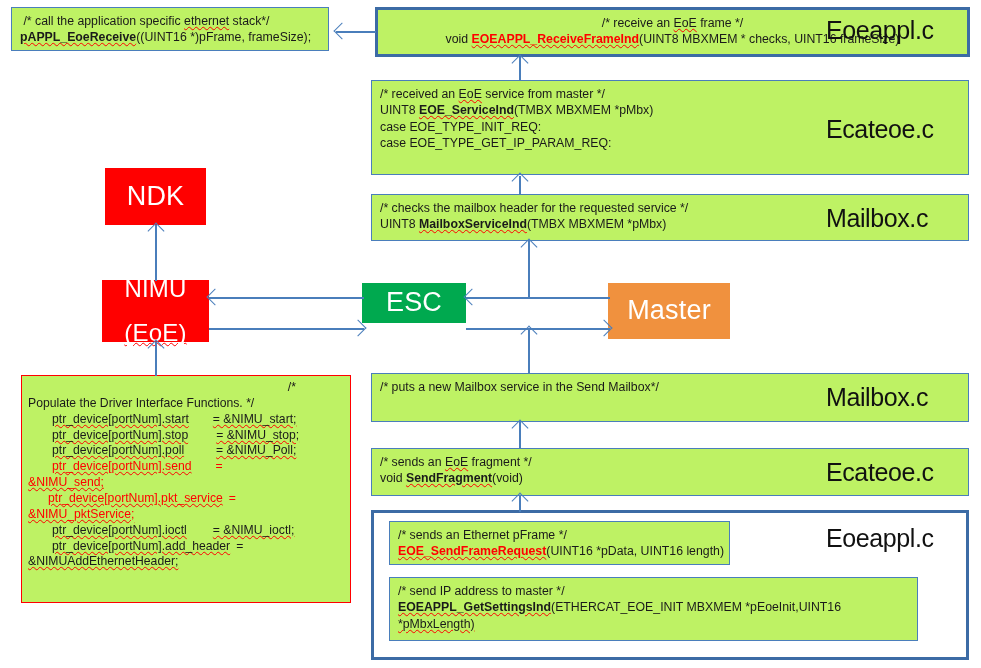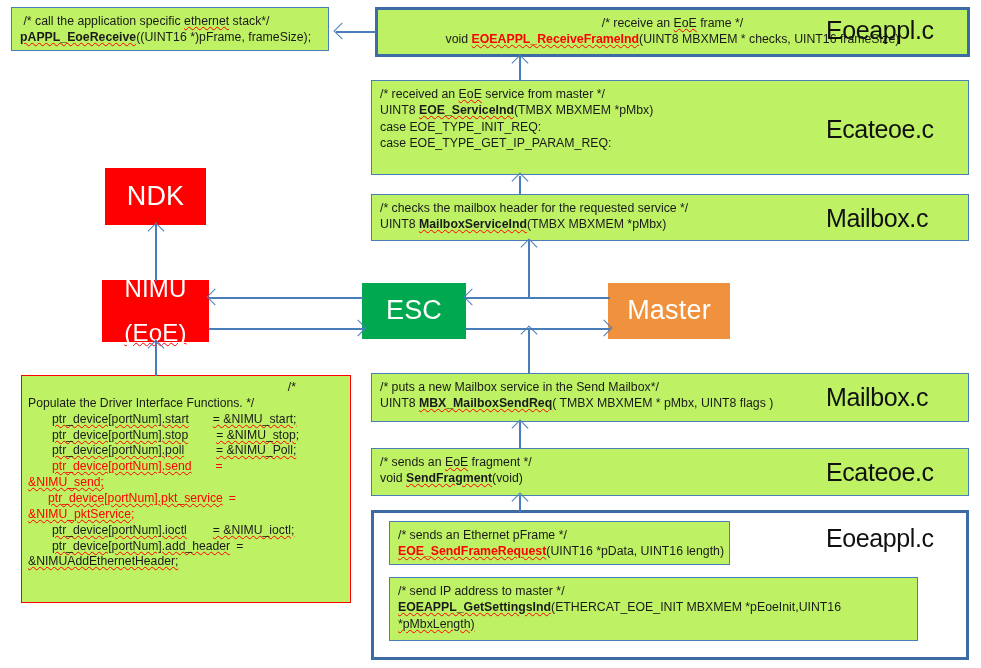--- a/index.html
+++ b/index.html
@@ -137,21 +137,21 @@
 
   <div class="blk" style="left:105px; top:168px; width:101px; height:57px; background:#ff0000;">
     <span>NDK</span>
   </div>
 
   <div class="blk small" style="left:102px; top:280px; width:107px; height:62px; background:#ff0000;">
     <span>NIMU</span>
     <span class="sq">(EoE)</span>
   </div>
 
-  <div class="blk" style="left:362px; top:283px; width:104px; height:56px; background:#00a94f;">
+  <div class="blk" style="left:362px; top:283px; width:104px; height:40px; background:#00a94f;">
     <span>ESC</span>
   </div>
 
   <div class="blk" style="left:608px; top:283px; width:122px; height:56px; background:#f0913e;">
     <span>Master</span>
   </div>
 
   <div class="box red" style="left:21px; top:375px; width:330px; height:228px; padding:4px 6px; font-size:12.2px; line-height:1.30;">
     <div style="text-align:right; padding-right:48px;">/*</div>
     <div>Populate the Driver Interface Functions. */</div>
@@ -176,23 +176,20 @@
       <span class="sq">ptr_device[portNum].ioctl</span><span style="display:inline-block;width:26px;"></span><span class="sq">= &amp;NIMU_ioctl;</span>
     </div>
     <div style="padding-left:24px;">
       <span class="sq">ptr_device[portNum].add_header</span><span style="display:inline-block;width:6px;"></span><span>=</span>
     </div>
     <div class="sq">&amp;NIMUAddEthernetHeader;</div>
   </div>
 
   <div class="box" style="left:371px; top:373px; width:598px; height:49px;">
     <span class="line">/* puts a new Mailbox service in the Send Mailbox*/</span>
-    <span class="line">
-      <span>UINT8 </span><span class="bold sq">MBX_MailboxSendReq</span><span>( TMBX MBXMEM * pMbx, UINT8 flags )</span>
-    </span>
   </div>
   <div class="filelabel" style="left:826px; top:383px;">Mailbox.c</div>
 
   <div class="box" style="left:371px; top:448px; width:598px; height:48px;">
     <span class="line">/* sends an <span class="sq">EoE</span> fragment */</span>
     <span class="line">
       <span>void </span><span class="bold sq">SendFragment</span><span>(void)</span>
     </span>
   </div>
   <div class="filelabel" style="left:826px; top:458px;">Ecateoe.c</div>

